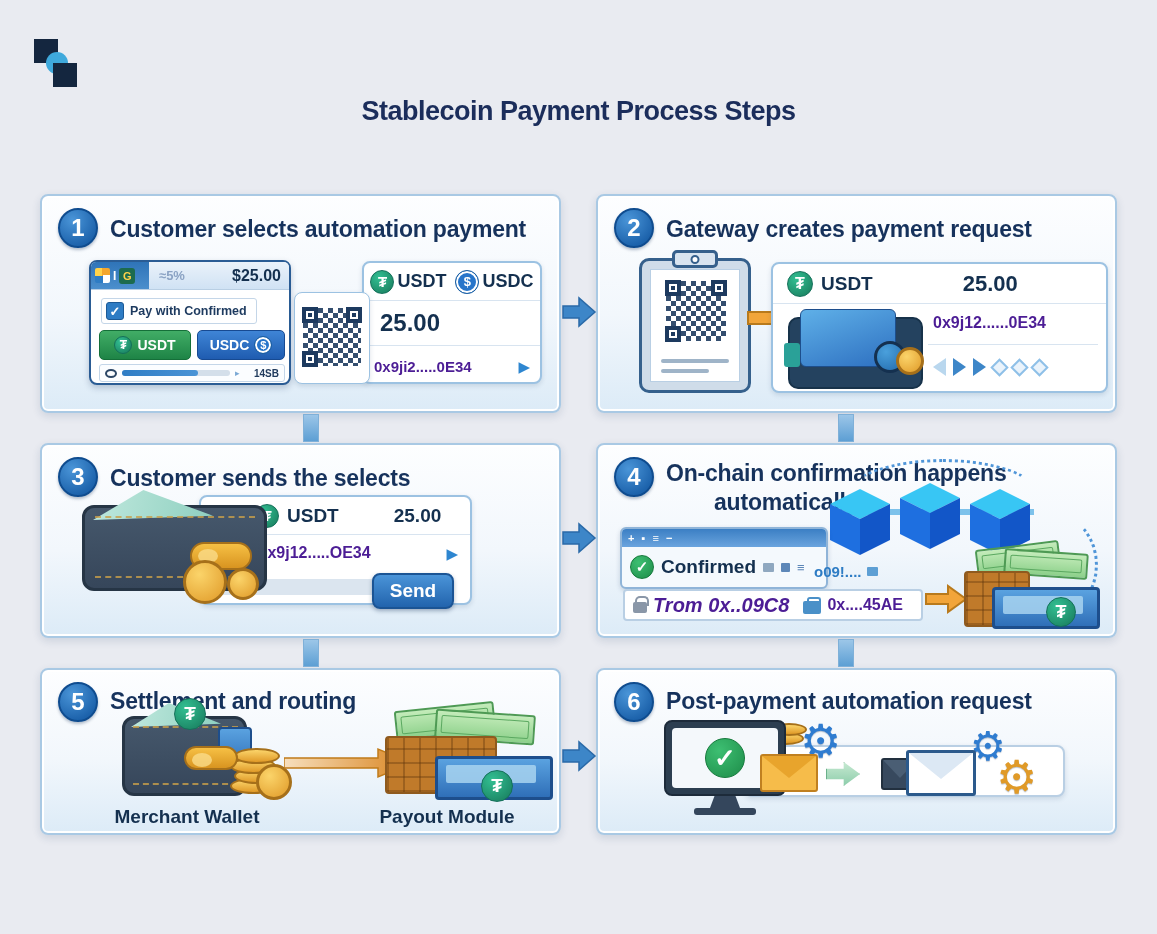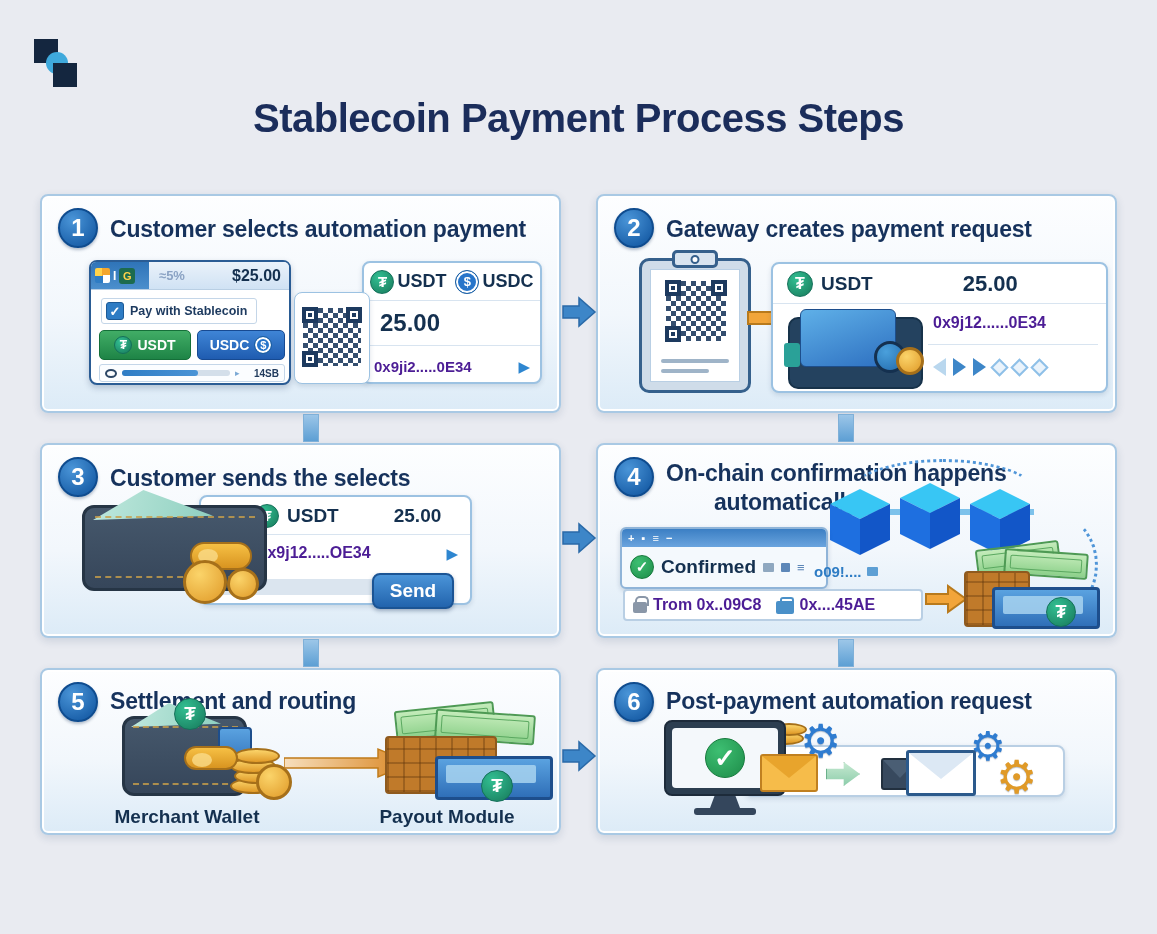--- a/index.html
+++ b/index.html
@@ -7,21 +7,21 @@
   body { font-family:"Liberation Sans", sans-serif; }
   .canvas { position:relative; width:1157px; height:934px; background:#e9ebf1; overflow:hidden; margin:0 auto; }
 
   .abs { position:absolute; }
 
   
   .logo-sq { position:absolute; width:24px; height:24px; background:#14263f; }
   .logo-dot { position:absolute; width:22px; height:22px; border-radius:50%; background:#3fa9dc; }
 
   .main-title { position:absolute; left:0; top:96px; width:100%; text-align:center;
-    font-size:40px; font-weight:800; color:#1b2d5b; letter-spacing:-0.5px; }
+    font-size:27px; font-weight:800; color:#1b2d5b; letter-spacing:-0.5px; }
 
   
   .panel { position:absolute; background:linear-gradient(180deg,#fdfeff 0%,#f2f7fc 55%,#dcebf7 100%);
     border:2px solid #a9c9e4; border-radius:8px; box-shadow:0 3px 8px rgba(30,60,100,.14), inset 0 0 0 2px #ffffff; }
   .stepnum { position:absolute; width:40px; height:40px; border-radius:50%;
     background:radial-gradient(circle at 35% 28%, #4a95d8, #1c62ab 75%);
     border:2px solid #0f4c8f; color:#fff; font-weight:800; font-size:24px;
     display:flex; align-items:center; justify-content:center; box-shadow:0 2px 3px rgba(20,50,90,.3); }
   .ptitle { position:absolute; font-size:23px; font-weight:700; color:#16325c; letter-spacing:-0.2px; }
 
@@ -179,21 +179,21 @@
         <div class="bfav">
           <span class="fav4"></span>
           <span style="color:#fff; font-size:12px; font-weight:800;">I</span>
           <span class="gchip">G</span>
         </div>
         <span style="color:#8ba3c4; font-size:13px; font-weight:600; margin-left:10px;">≈5%</span>
         <span style="color:#14304f; font-size:16px; font-weight:800; margin-left:auto; margin-right:8px;text-align:center;">$25.00</span>
       </div>
       <div style="position:absolute; left:10px; top:36px; width:156px; height:26px; border:1px solid #c4d6e8; border-radius:3px; background:#fff; display:flex; align-items:center; gap:6px; padding:0 4px;">
         <span class="chkbox">✓</span>
-        <span style="font-size:12.5px; font-weight:700; color:#1d3a5f;">Pay with Stablecoin</span>
+        <span style="font-size:12.5px; font-weight:700; color:#1d3a5f;">Pay with Confirmed</span>
       </div>
       <div class="btn btn-usdt" style="left:8px; top:68px; width:92px; height:30px; font-size:14px;">
         <span class="tether" style="width:18px; height:18px; font-size:12px;">₮</span>
         <span>USDT</span>
       </div>
       <div class="btn btn-usdc" style="left:106px; top:68px; width:88px; height:30px; font-size:14px;">
         <span>USDC</span>
         <span class="usdc-ic" style="width:18px; height:18px; font-size:11px;">$</span>
       </div>
       <div style="position:absolute; left:8px; top:102px; width:186px; height:18px; border:1px solid #c4d6e8; border-radius:3px; background:#fbfdff; display:flex; align-items:center; gap:5px; padding:0 5px;">
@@ -347,21 +347,21 @@
         <span style="width:9px; height:9px; background:#5d87b8; border-radius:1px;"></span>
         <span style="color:#5d87b8; font-size:13px; font-weight:800;">≡</span>
       </div>
     </div>
     <div class="abs" style="left:216px; top:118px; color:#2e7cc4; font-weight:800; font-size:15px; display:flex; align-items:center; gap:5px; z-index:3;">
       <span>o09!....</span>
       <span style="width:11px; height:9px; background:#5d9fd4; border-radius:1px;"></span>
     </div>
     <div class="strip4" style="left:25px; top:144px; width:300px; height:32px;">
       <span class="lock"></span>
-      <span class="addr" style="font-size:16px;">Trom 0x..09C8</span>
+      <span class="addr" style="font-size:20px;font-style:italic;">Trom 0x..09C8</span>
       <span class="briefcase" style="margin-left:8px;"></span>
       <span class="addr" style="font-size:16px;">0x....45AE</span>
     </div>
 
     <svg class="abs" style="left:326px; top:138px;" width="44" height="32" viewBox="0 0 44 32">
       <polygon points="2,11 24,11 24,3 42,16 24,29 24,21 2,21" fill="#f2a53a" stroke="#b97a1c" stroke-width="2"></polygon>
     </svg>
 
     <div class="abs" style="left:366px; top:100px; width:140px; height:90px;">
       <div class="note" style="left:12px; top:0; width:84px; height:26px; transform:rotate(-7deg);"></div>

